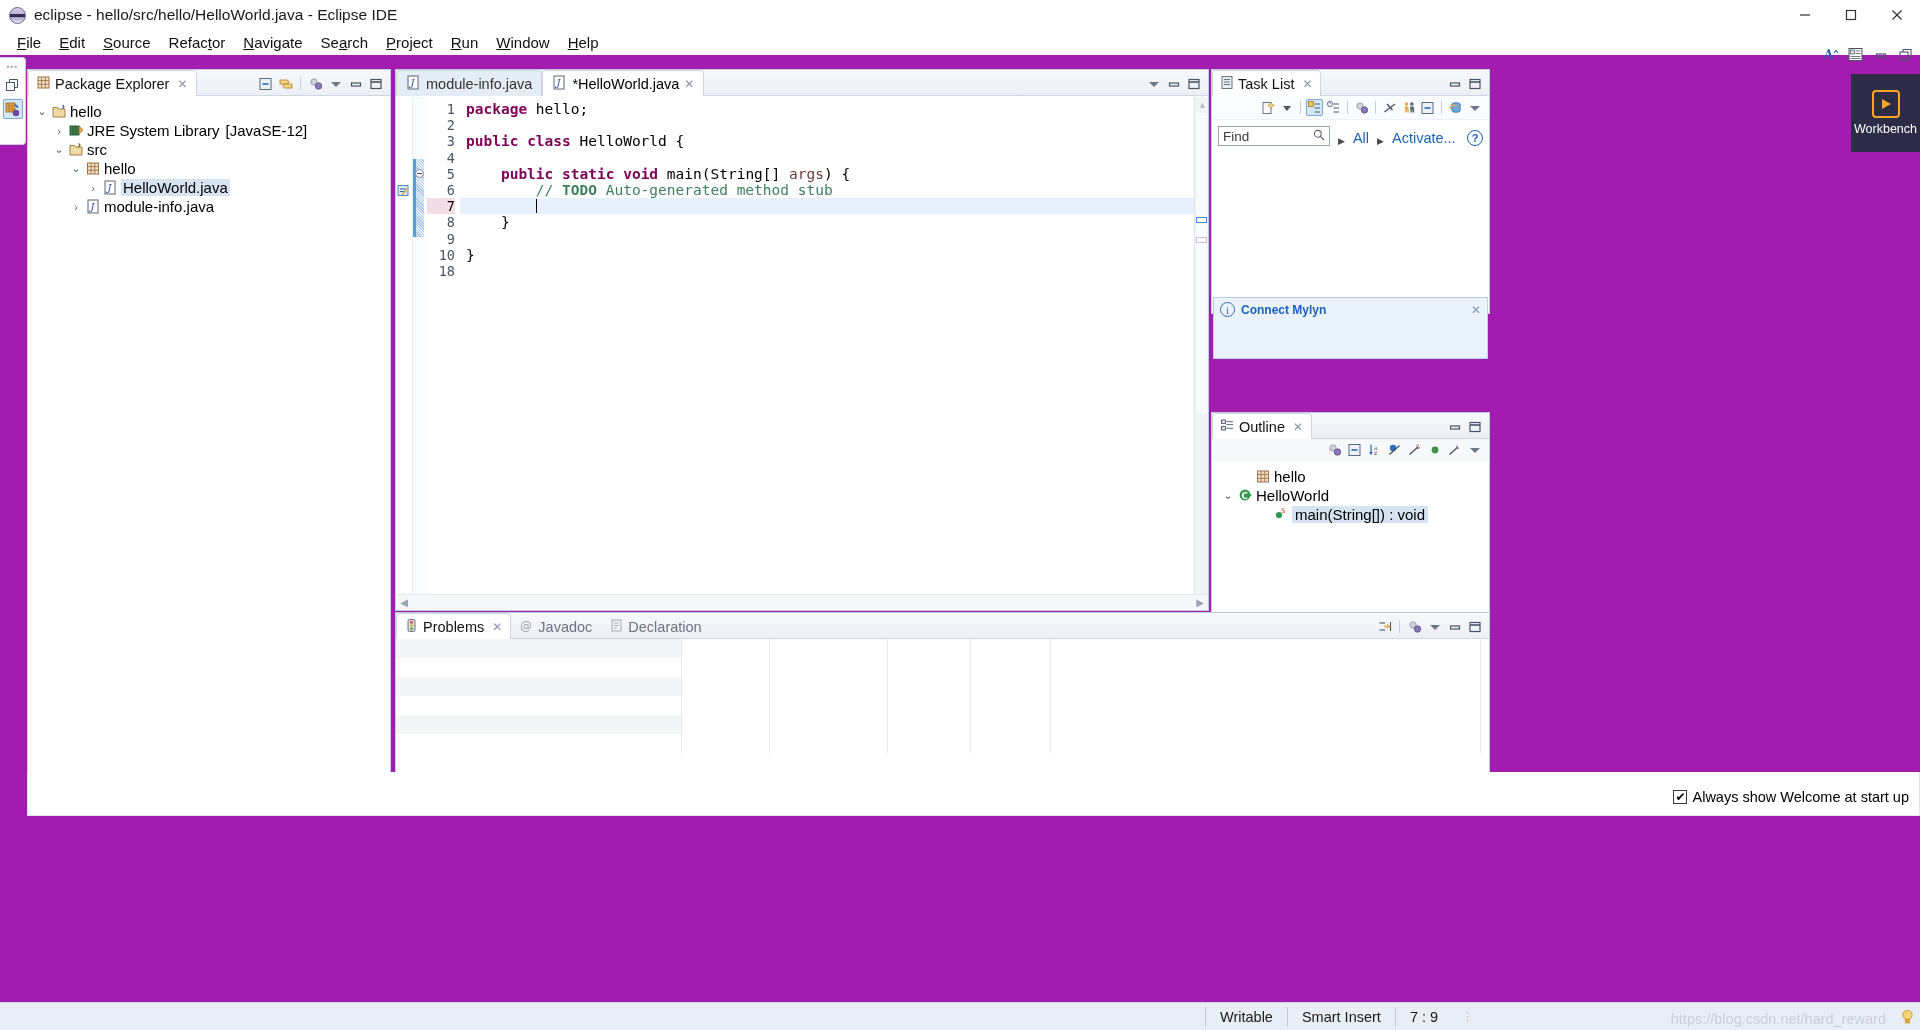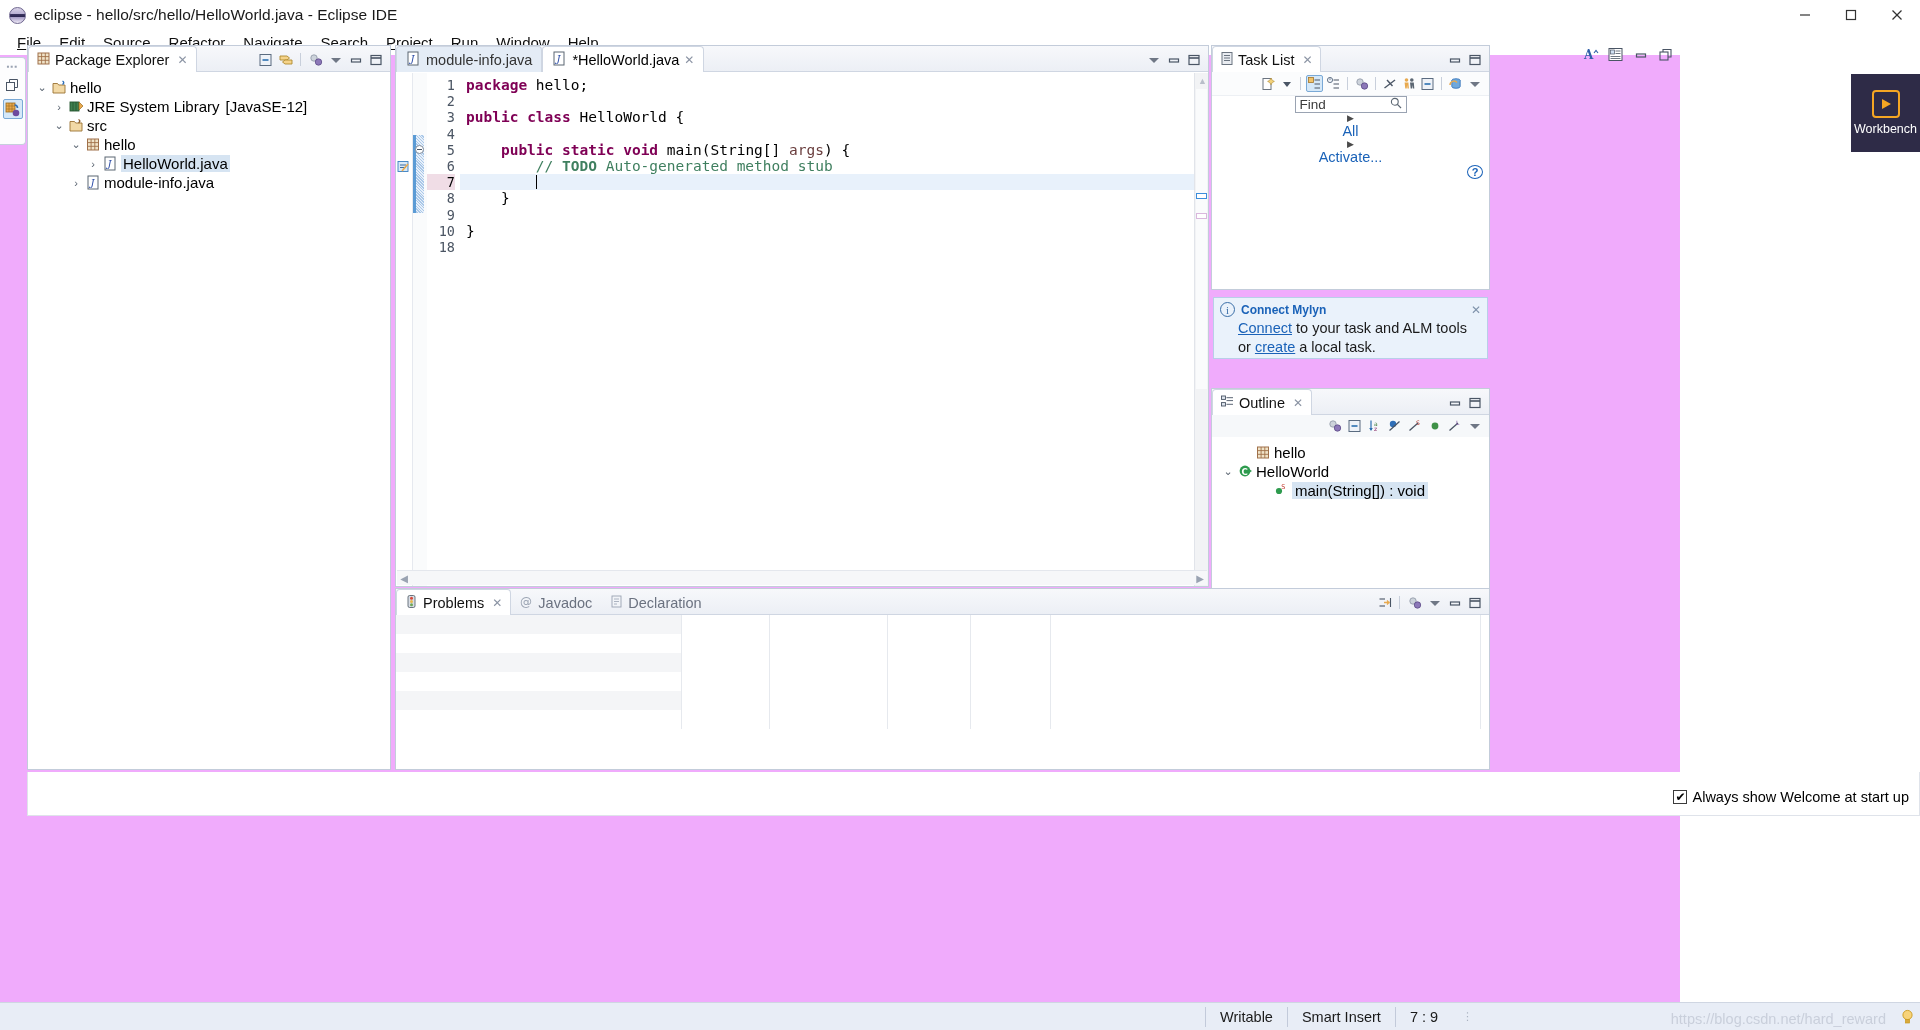--- a/index.html
+++ b/index.html
@@ -7,22 +7,22 @@
     margin: 0; padding: 0;
     width: 1920px; height: 1030px;
     overflow: hidden;
     font-family: "Liberation Sans", sans-serif;
     font-size: 15px;
     color: #000;
     background: #ffffff;
   }
   #app {
     position: relative;
-    width: 1680px; height: 1030px;
-    background: #f0abfc;
+    width: 1920px; height: 1030px;
+    background: #a21caf;
   }
 
   
   .titlebar {
     position: absolute; left: 0; top: 0; width: 1920px; height: 30px;
     background: #ffffff;
     display: flex; align-items: center;
   }
   .titlebar .tb-icon {
     width: 17px; height: 17px; margin-left: 9px; margin-right: 8px;
@@ -57,20 +57,21 @@
   }
   .fv-dots { margin-top: 4px; letter-spacing: 1px; color: #9aa3b2; font-size: 8px; }
   .fv-btn { margin-top: 4px; width: 20px; height: 20px; display: flex; align-items: center; justify-content: center; }
   .fv-btn.sel { background: #d5e8f8; border: 1px solid #7aa9d6; border-radius: 2px; }
 
   
   .part {
     position: absolute;
     background: #ffffff;
     border: 1px solid #c3ccda;
+    margin-top: 24px;
   }
   .part-tabbar {
     height: 26px;
     background: linear-gradient(180deg,#f7f8fb 0%,#eceff5 100%);
     border-bottom: 1px solid #cfd6e2;
     display: flex; align-items: flex-end; position: relative;
   }
   .vtab {
     height: 26px; display: flex; align-items: center; gap: 5px;
     padding: 0 8px 0 8px; font-size: 14.5px; color: #111;
@@ -154,23 +155,22 @@
   .hs-arrow { width: 14px; text-align: center; color: #9aa3b2; font-size: 10px; }
 
   
   #task-list { left: 1211px; top: 45px; width: 279px; height: 245px; }
   .tl-toolbar {
     height: 24px; display: flex; align-items: center; justify-content: flex-end;
     gap: 2px; padding-right: 6px; background: #fbfcfd;
     border-bottom: 1px solid #edf0f4;
   }
   .tl-find {
-    height: 26px; display: flex; align-items: center; gap: 0;
+    height: 26px; display: flex; align-items: flex-end; gap: 8px;
     padding: 0 6px;
-    flex-direction: column;
   }
   .find-box {
     width: 112px; height: 20px; border: 1px solid #9aa3b2; background: #fff;
     display: flex; align-items: center; padding: 0 4px; font-size: 13.5px; color: #3b3b3b;
   }
   .find-box .fl { flex: 1; }
   .tl-link { color: #1a62b8; font-size: 14.5px; }
   .tri { color: #4a4a4a; font-size: 9px; }
   .qmark {
     margin-left: auto; width: 16px; height: 16px; border: 1.4px solid #1a62b8;
@@ -647,23 +647,20 @@
       <span class="tl-link">Activate...</span>
       <span class="qmark">?</span>
     </div>
   </div>
 
   <div id="mylyn">
     <div class="mylyn-head">
       <span class="info-circ">i</span>
       <span class="mylyn-title">Connect Mylyn</span>
       <span class="mylyn-x">✕</span>
-    </div>
-    <div class="mylyn-body">
-      <a href="#">Connect</a><span> to your task and ALM tools or </span><a href="#">create</a><span> a local task.</span>
     </div>
   </div>
 
   <div class="part" id="outline">
     <div class="part-tabbar">
       <div class="vtab">
         <span>
           <svg width="13" height="13">
             <rect x="0.5" y="1" width="4" height="3.4" fill="#dfe5ee" stroke="#4a5565" stroke-width="0.9"></rect>
             <rect x="0.5" y="7.6" width="4" height="3.4" fill="#dfe5ee" stroke="#4a5565" stroke-width="0.9"></rect>

